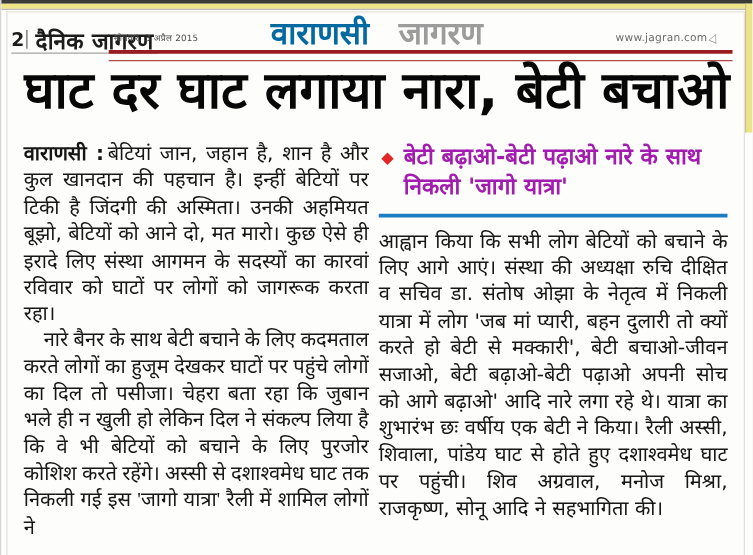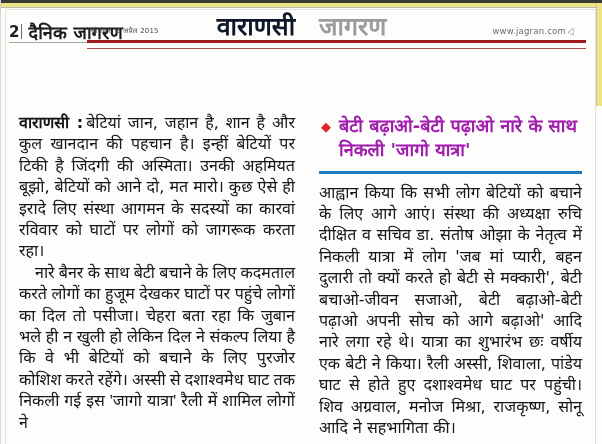--- a/index.html
+++ b/index.html
@@ -32,21 +32,21 @@
     padding-right:4px;
   }
   .pgnum{font-size:15px;color:#1c1c1c;font-weight:bold;}
   .pgbar{display:inline-block;width:1px;height:15px;background:#6b6b6b;margin:0 6px 0 2px;}
   .paper-name{font-size:18px;font-weight:bold;color:#1c1c1c;letter-spacing:0.2px;text-align:center;}
   .hdr-date{position:absolute;left:90px;top:26px;font-size:7px;color:#4a4a4a;letter-spacing:0.2px;}
   .masthead{
     position:absolute;left:0;right:0;top:14px;
     text-align:center;font-size:25px;font-weight:bold;line-height:1.05;
   }
-  .masthead .city{color:#0f172a;}
+  .masthead .city{color:#0369a1;}
   .masthead .word{color:#9c9c9c;margin-left:15px;}
   .website{
     position:absolute;right:26px;top:26px;
     font-size:8.5px;color:#6b6b6b;letter-spacing:0.2px;
   }
   .cursor-icon{
     display:inline-block;font-size:9px;color:#8a8a8a;
     transform:rotate(-65deg) translateY(-1px);
   }
   .red-rule{
@@ -58,21 +58,21 @@
   .headline{
     position:absolute;left:0;right:0;top:48px;margin:0;
     text-align:center;
     font-size:41px;font-weight:bold;color:#070707;
     letter-spacing:0px;line-height:1.2;
   }
 
   
   .columns{
     position:absolute;left:18px;right:20px;top:112px;bottom:4px;
-    display:flex;gap:24px;
+    display:flex;gap:8px;
   }
   .col{box-sizing:border-box;}
   .col-left{width:276px;flex:0 0 auto;}
   .col-right{flex:1 1 auto;}
   .body-text{
     margin:0;
     font-size:16px;line-height:21.4px;
     color:#161616;text-align:justify;
   }
   .body-text.indent{text-indent:16px;font-family:Liberation Serif, serif;}
@@ -117,20 +117,21 @@
     <span class="word">जागरण</span>
   </div>
 
   <div class="website">
     <span>www.jagran.com</span>
     <span class="cursor-icon">▷</span>
   </div>
 
   <div class="red-rule"></div>
 
+  <h1 class="headline">घाट दर घाट लगाया नारा, बेटी बचाओ</h1>
 
   <div class="columns">
 
     <div class="col col-left">
       <p class="body-text"><b class="dateline">वाराणसी :</b><span>बेटियां जान, जहान है, शान है और कुल खानदान की पहचान है। इन्हीं बेटियों पर टिकी है जिंदगी की अस्मिता। उनकी अहमियत बूझो, बेटियों को आने दो, मत मारो। कुछ ऐसे ही इरादे लिए संस्था आगमन के सदस्यों का कारवां रविवार को घाटों पर लोगों को जागरूक करता रहा।</span></p>
       <p class="body-text indent">नारे बैनर के साथ बेटी बचाने के लिए कदमताल करते लोगों का हुजूम देखकर घाटों पर पहुंचे लोगों का दिल तो पसीजा। चेहरा बता रहा कि जुबान भले ही न खुली हो लेकिन दिल ने संकल्प लिया है कि वे भी बेटियों को बचाने के लिए पुरजोर कोशिश करते रहेंगे। अस्सी से दशाश्वमेध घाट तक निकली गई इस 'जागो यात्रा' रैली में शामिल लोगों ने</p>
     </div>
 
     <div class="col col-right">
       <div class="subhead">

